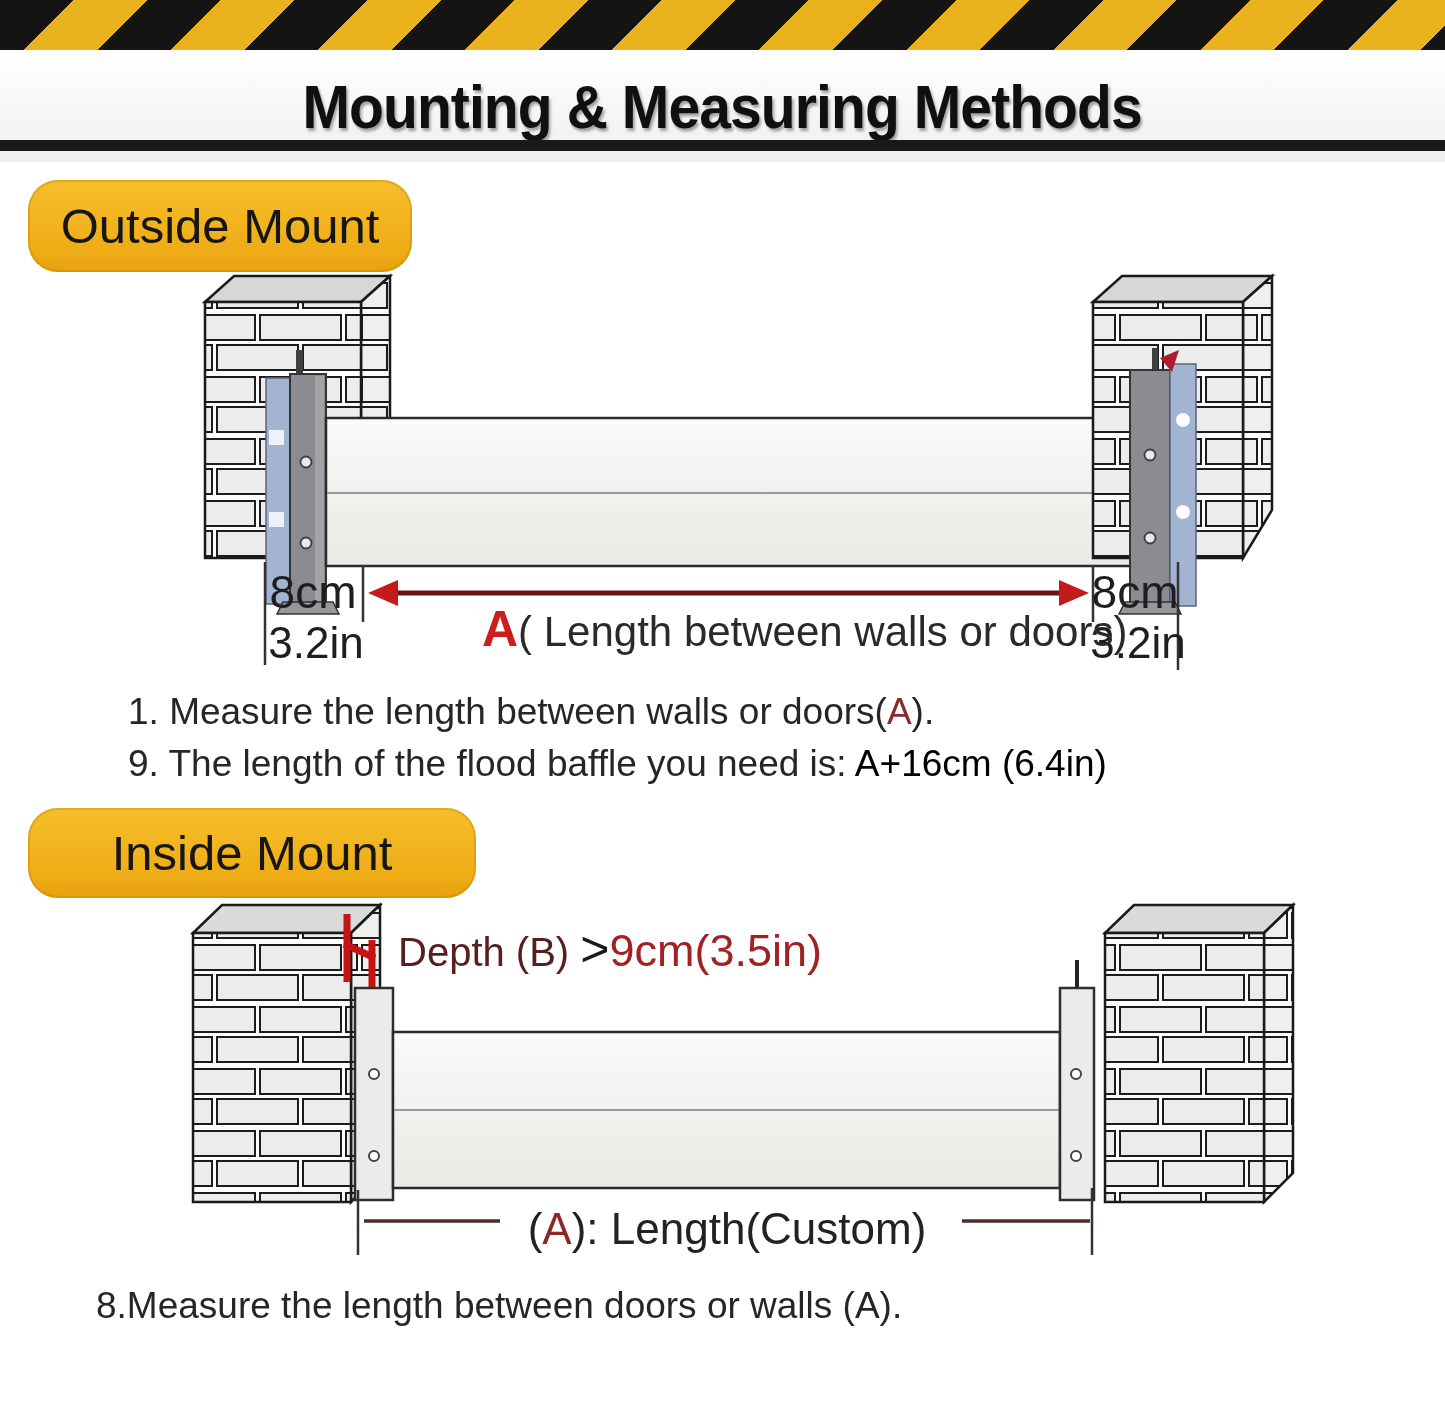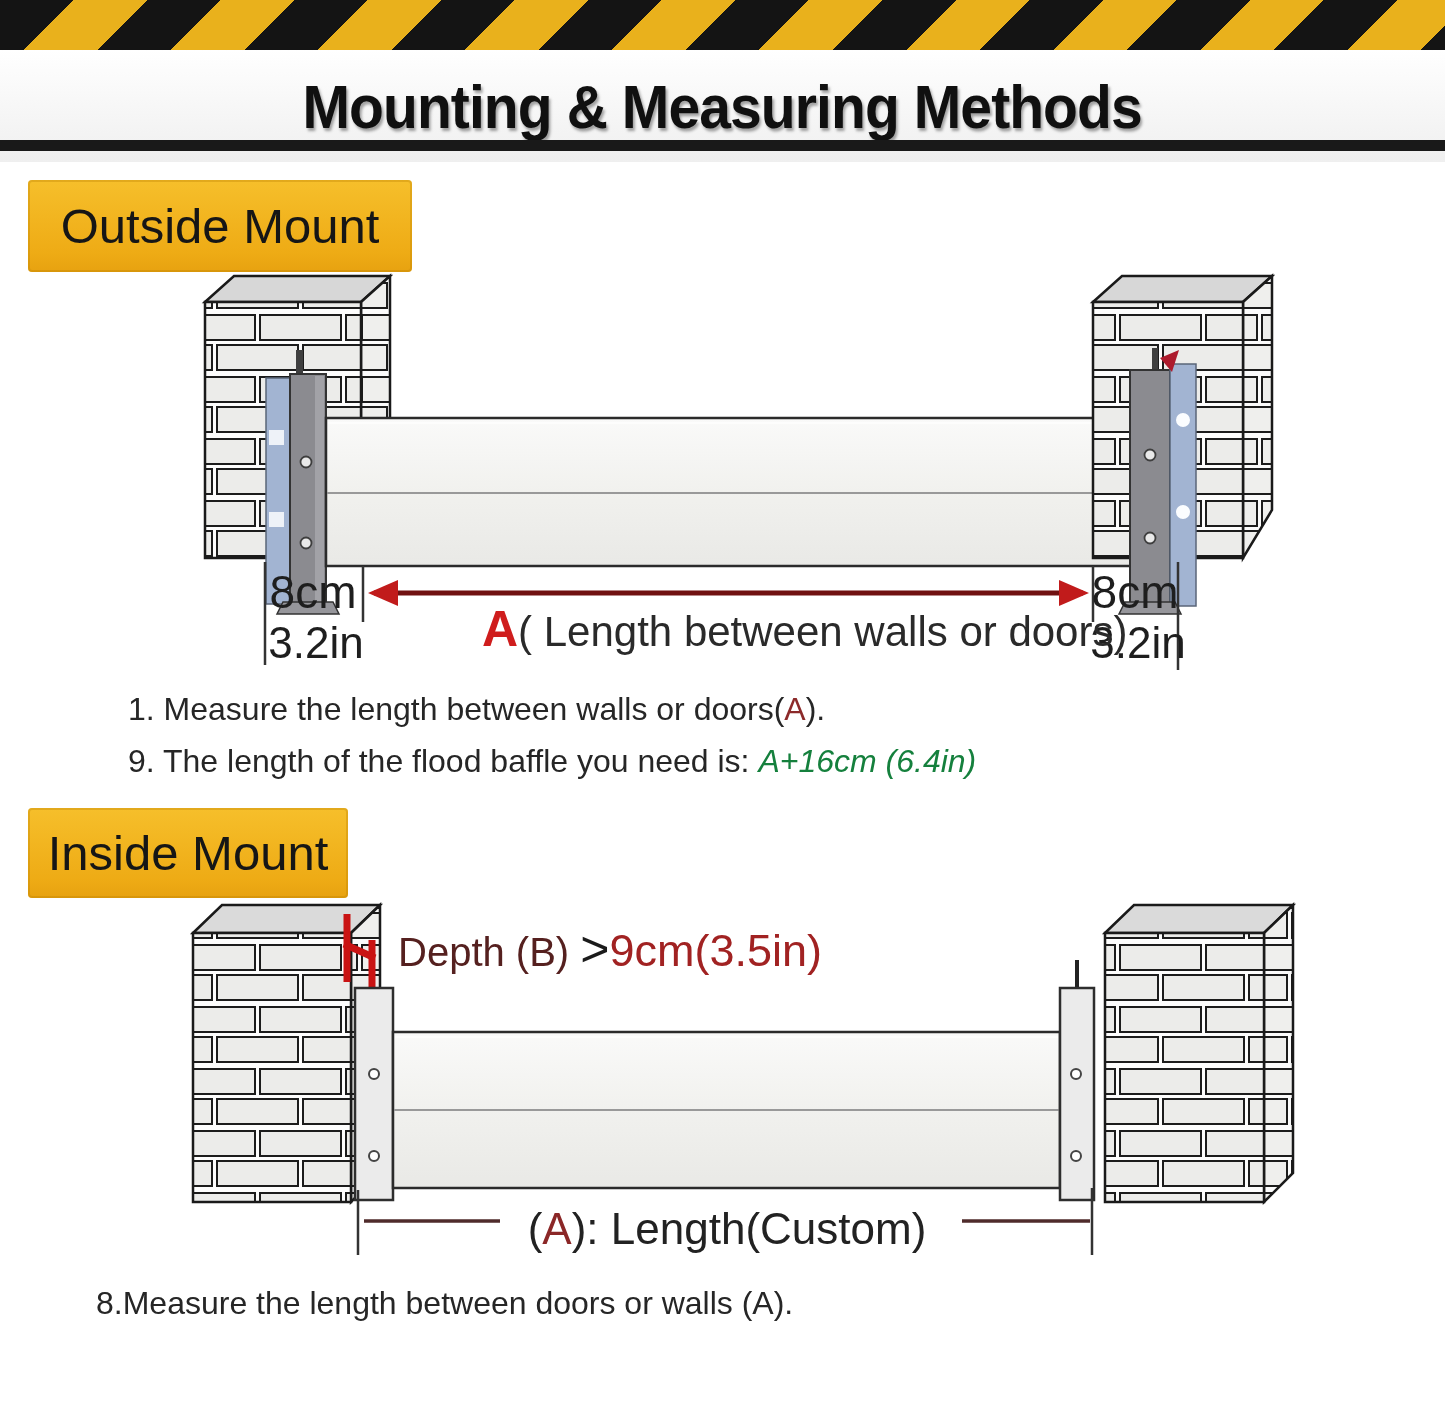--- a/index.html
+++ b/index.html
@@ -7,31 +7,31 @@
         font-family:"Liberation Sans",sans-serif;}
   
   .hazard{position:absolute;left:0;top:0;width:1445px;height:50px;
           background:repeating-linear-gradient(135deg,#141414 0 52px,#E9B11C 52px 104px);}
   .titleband{position:absolute;left:0;top:50px;width:1445px;height:112px;
              background:linear-gradient(#ffffff,#efefef);display:flex;align-items:center;justify-content:center;}
   .title{font-size:62px;font-weight:bold;color:#101010;letter-spacing:-1px;
          transform:scaleX(0.92);text-shadow:2px 3px 3px rgba(0,0,0,0.35);white-space:nowrap;}
   .blackbar{position:absolute;left:0;top:140px;width:1445px;height:11px;background:#191919;}
   
-  .badge{position:absolute;left:28px;border-radius:4px;display:flex;align-items:center;justify-content:center;
+  .badge{position:absolute;left:28px;border-radius:30px;display:flex;align-items:center;justify-content:center;
          background:linear-gradient(180deg,#f6bf2b 0%,#eeab15 80%,#e7a210 100%);
          box-shadow:inset 0 0 0 2px rgba(190,130,0,.35);color:#161616;}
   .badge1{top:180px;width:384px;height:92px;font-size:49px;}
-  .badge2{top:808px;width:320px;height:90px;font-size:49px;}
+  .badge2{top:808px;width:448px;height:90px;font-size:49px;}
   
   .diag{position:absolute;left:0;}
   svg text{font-family:"Liberation Sans",sans-serif;}
   
-  .instr{position:absolute;margin:0;font-size:32px;color:#262626;line-height:1.2;white-space:nowrap;}
-  .red{color:#15803d;font-style:italic;}
+  .instr{position:absolute;margin:0;font-size:37px;color:#262626;line-height:1.2;white-space:nowrap;}
+  .red{color:#000000;}
   .reda{color:#8c2a2a;}
 </style>
 </head>
 <body>
 
 <div class="page">
 
   <div>
     <div class="hazard"></div>
     <div class="titleband">

